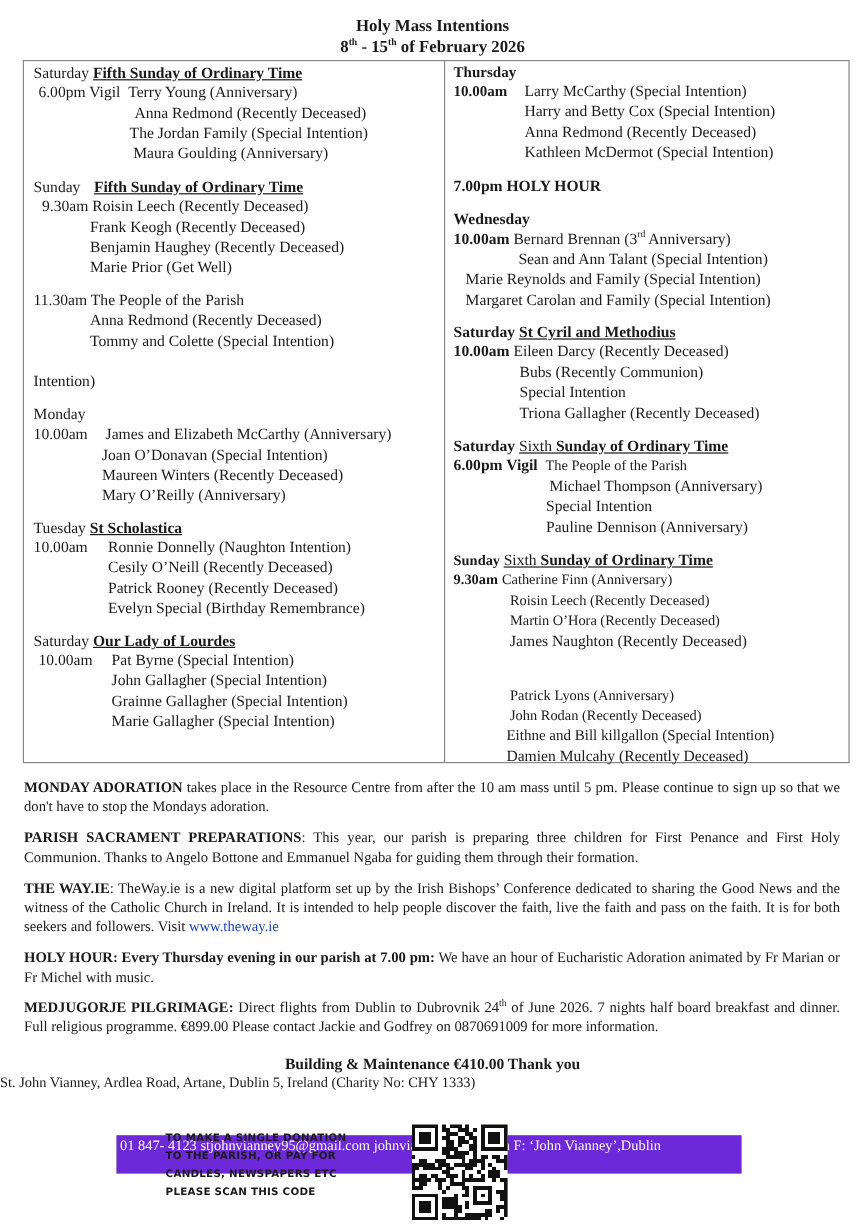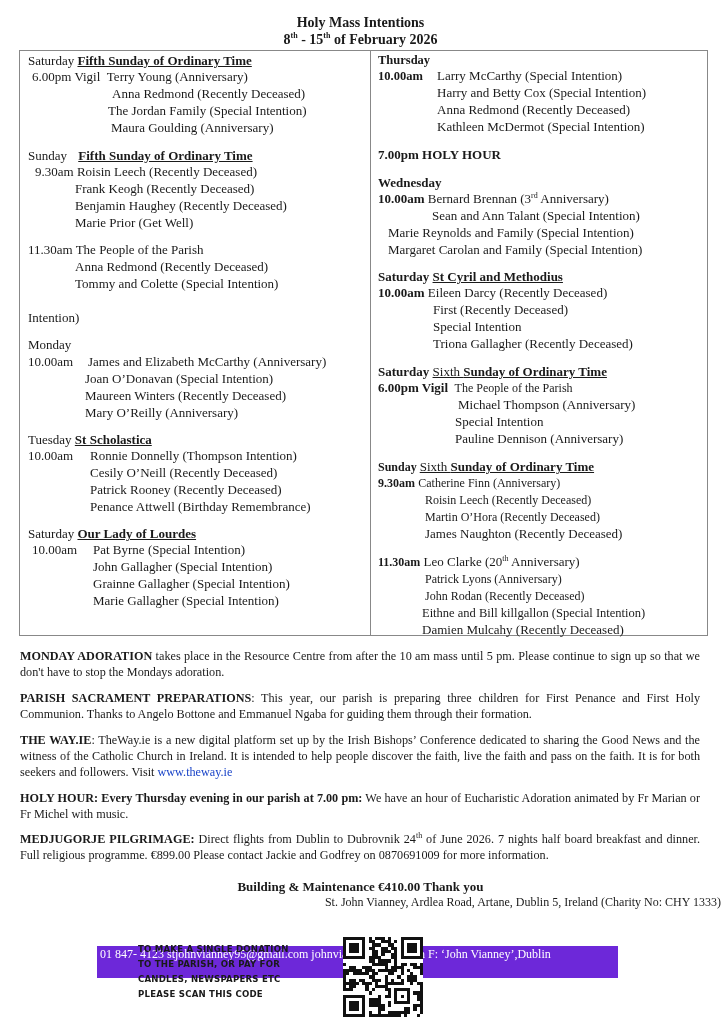--- a/index.html
+++ b/index.html
@@ -13,21 +13,21 @@
   .col { position:absolute; top:0; bottom:0; }
   .col.left { left:0; width:350px; border-right:1px solid #888; }
   .col.right { left:351px; right:0;font-family:Liberation Serif, serif; }
   .ln { position:absolute; white-space:nowrap; font-size:13px; line-height:16px; }
   .b { font-weight:bold; }
   .u { text-decoration:underline; }
   .para { position:absolute; left:20px; width:680px; font-size:12.2px; line-height:16px; text-align:justify; }
   .para b { font-weight:bold; }
   .para a { color:#1a44c8; }
   .bm { position:absolute; left:0; width:721px; text-align:center; font-size:13px; font-weight:bold; top:879px; }
-  .addr { position:absolute; left:0; width:721px; text-align:right; font-size:12px; top:895px; }
+  .addr { position:absolute; left:0; width:721px; text-align:left; font-size:12px; top:895px; }
   .blackbar { position:absolute; left:97px; top:909px; width:521px; height:32px; background:#6d28d9; color:#fff;
               font-size:12px; line-height:16px; white-space:nowrap; padding-left:3px; box-sizing:border-box;margin-top:37px; }
   .donate { position:absolute; left:138px; top:942px; font-family:"DejaVu Sans", sans-serif; font-weight:bold;
             font-size:8.6px; line-height:15px; letter-spacing:0.2px; }
   .qr { position:absolute; left:343px; top:937px; width:80px; height:80px; }
 </style>
 </head>
 <body>
 
 <div id="t1" class="title">Holy Mass Intentions</div>
@@ -55,24 +55,24 @@
 
     <div class="ln" style="left:8px;top:286px">Monday</div>
     <div class="ln" style="left:8px;top:303px">10.00am</div>
     <div class="ln" style="left:68px;top:303px">James and Elizabeth McCarthy (Anniversary)</div>
     <div class="ln" style="left:65px;top:320px">Joan O’Donavan (Special Intention)</div>
     <div class="ln" style="left:65px;top:337px">Maureen Winters (Recently Deceased)</div>
     <div class="ln" style="left:65px;top:354px">Mary O’Reilly (Anniversary)</div>
 
     <div class="ln" style="left:8px;top:381px"><span>Tuesday </span><span class="b u">St Scholastica</span></div>
     <div class="ln" style="left:8px;top:397px">10.00am</div>
-    <div class="ln" style="left:70px;top:397px">Ronnie Donnelly (Thompson Intention)</div>
+    <div class="ln" style="left:70px;top:397px">Ronnie Donnelly (Naughton Intention)</div>
     <div class="ln" style="left:70px;top:414px">Cesily O’Neill (Recently Deceased)</div>
     <div class="ln" style="left:70px;top:431px">Patrick Rooney (Recently Deceased)</div>
-    <div class="ln" style="left:70px;top:448px">Penance Attwell (Birthday Remembrance)</div>
+    <div class="ln" style="left:70px;top:448px">Evelyn Special (Birthday Remembrance)</div>
 
     <div class="ln" style="left:8px;top:475px"><span>Saturday </span><span class="b u">Our Lady of Lourdes</span></div>
     <div class="ln" style="left:12px;top:491px">10.00am</div>
     <div class="ln" style="left:73px;top:491px">Pat Byrne (Special Intention)</div>
     <div class="ln" style="left:73px;top:508px">John Gallagher (Special Intention)</div>
     <div class="ln" style="left:73px;top:542px">Marie Gallagher (Special Intention)</div>
     <div class="ln" style="left:73px;top:525px">Grainne Gallagher (Special Intention)</div>
   </div>
 
   <div class="col right">
@@ -85,37 +85,36 @@
     <div class="ln b" style="left:7px;top:96px">7.00pm HOLY HOUR</div>
 
     <div class="ln b" style="left:7px;top:124px">Wednesday</div>
     <div class="ln" style="left:7px;top:140px"><span class="b">10.00am</span> <span>Bernard Brennan (3</span><sup>rd</sup><span> Anniversary)</span></div>
     <div class="ln" style="left:61px;top:157px">Sean and Ann Talant (Special Intention)</div>
     <div class="ln" style="left:17px;top:174px">Marie Reynolds and Family (Special Intention)</div>
     <div class="ln" style="left:17px;top:191px">Margaret Carolan and Family (Special Intention)</div>
 
     <div class="ln" style="left:7px;top:218px"><span class="b">Saturday </span><span class="b u">St Cyril and Methodius</span></div>
     <div class="ln" style="left:7px;top:234px"><span class="b">10.00am</span> <span>Eileen Darcy (Recently Deceased)</span></div>
-    <div class="ln" style="left:62px;top:251px">First (Recently Deceased)</div>
+    <div class="ln" style="left:62px;top:251px">Bubs (Recently Communion)</div>
     <div class="ln" style="left:62px;top:268px">Special Intention</div>
     <div class="ln" style="left:7px;top:313px"><span class="b">Saturday </span><span class="u"> Sixth </span><span class="b u">Sunday of Ordinary Time</span></div>
 
     <div class="ln" style="left:62px;top:285px">Triona Gallagher (Recently Deceased)</div>
     <div class="ln" style="left:7px;top:329px"><span class="b">6.00pm Vigil</span>&nbsp; <span style="font-size:12px">The People of the Parish</span></div>
     <div class="ln" style="left:87px;top:346px">Michael Thompson (Anniversary)</div>
     <div class="ln" style="left:84px;top:363px">Special Intention</div>
     <div class="ln" style="left:84px;top:380px">Pauline Dennison  (Anniversary)</div>
 
     <div class="ln" style="left:7px;top:408px"><span class="b" style="font-size:12px">Sunday </span><span class="u"> Sixth </span><span class="b u">Sunday of Ordinary Time</span></div>
     <div class="ln" style="left:7px;top:424px"><span class="b" style="font-size:12px">9.30am</span> <span style="font-size:12px">Catherine Finn (Anniversary)</span></div>
     <div class="ln" style="left:54px;top:441px;font-size:12px">Roisin Leech (Recently Deceased)</div>
     <div class="ln" style="left:54px;top:458px;font-size:12px">Martin O’Hora (Recently Deceased)</div>
     <div class="ln" style="left:54px;top:475px">James Naughton (Recently Deceased)</div>
 
-    <div class="ln" style="left:7px;top:503px"><span class="b" style="font-size:12px">11.30am</span> <span>Leo Clarke (20</span><sup>th</sup><span> Anniversary)</span></div>
     <div class="ln" style="left:54px;top:520px;font-size:12px">Patrick Lyons (Anniversary)</div>
     <div class="ln" style="left:54px;top:537px;font-size:12px">John Rodan (Recently Deceased)</div>
     <div class="ln" style="left:51px;top:554px;font-size:12.5px">Eithne and Bill killgallon (Special Intention)</div>
     <div class="ln" style="left:51px;top:571px">Damien Mulcahy (Recently Deceased)</div>
   </div>
 </div>
 
 <div class="para" style="top:648px"><b>MONDAY ADORATION</b><span> takes place in the Resource Centre from after the 10 am mass until 5 pm.  Please continue to sign up so that we don't have to stop the Mondays adoration.</span></div>
 <div class="para" style="top:690px"><b>PARISH SACRAMENT PREPARATIONS</b><span>: This year, our parish is preparing three children for First Penance and First Holy Communion. Thanks to Angelo Bottone and Emmanuel Ngaba for guiding them through their formation.</span></div>
 <div class="para" style="top:732px"><b>THE WAY.IE</b><span>: TheWay.ie is a new digital platform set up by the Irish Bishops’ Conference dedicated to sharing the Good News and the witness of the Catholic Church in Ireland. It is intended to help people discover the faith, live the faith and pass on the faith. It is for both seekers and followers. Visit </span><a>www.theway.ie</a></div>

